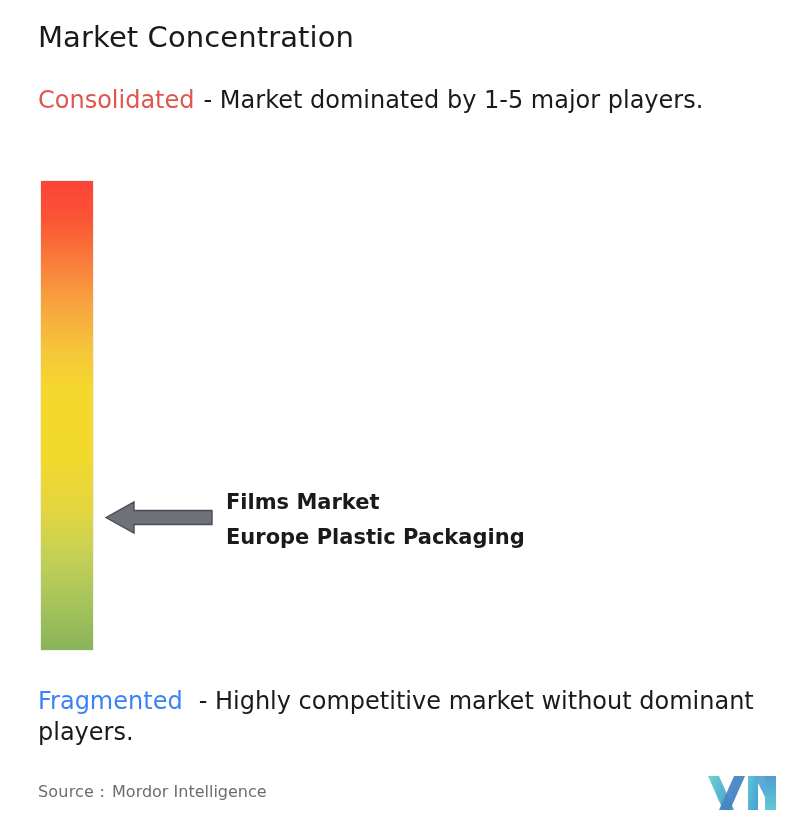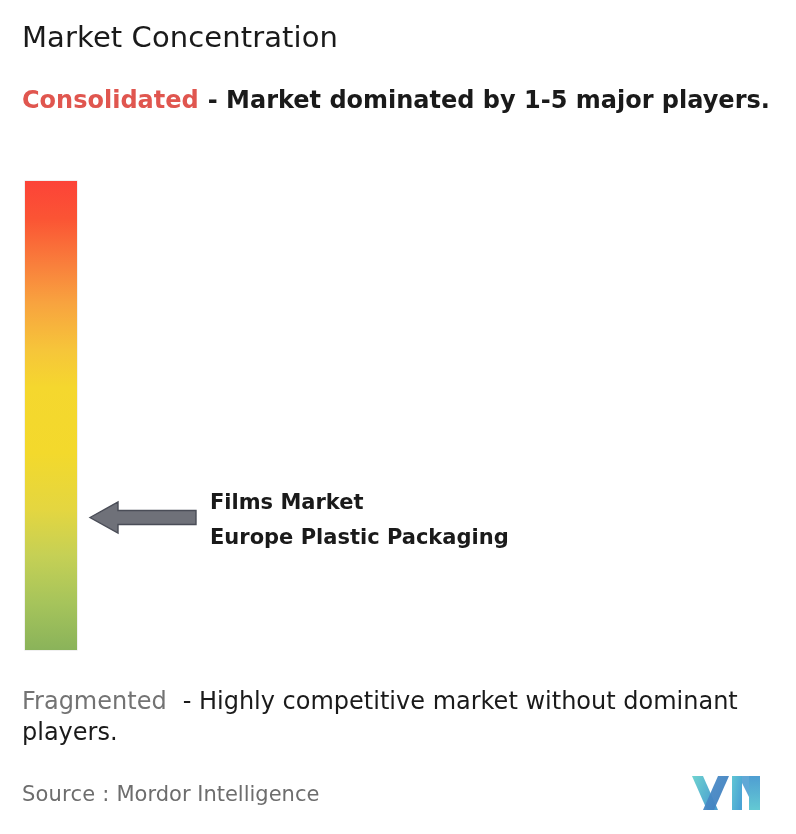--- a/index.html
+++ b/index.html
@@ -12,21 +12,21 @@
     width: 796px;
     height: 834px;
     position: relative;
     overflow: hidden;
     font-family: "DejaVu Sans", "Liberation Sans", sans-serif;
     -webkit-font-smoothing: antialiased;
   }
 
   #infographic {
     position: absolute;
-    left: 0; top: 0;
+    left: 16px; top: 0;
     width: 632px;
     height: 834px;
   }
 
   
   .chart-title {
     position: absolute;
     left: 22px;
     top: 20px;
     font-size: 29px;
@@ -38,21 +38,21 @@
 
   
   .legend-top {
     position: absolute;
     left: 22px;
     top: 85px;
     width: 752px;
     font-size: 24px;
     line-height: 31px;
     color: #1a1a1a;
-    font-weight: 700;
+    font-weight: 400;
   }
   .legend-term-consolidated {
     color: #e0564f;
   }
   .legend-sep {
     display: inline-block;
     width: 9px;
   }
 
   
@@ -109,34 +109,34 @@
     position: absolute;
     left: 22px;
     top: 686px;
     width: 760px;
     font-size: 24px;
     line-height: 31px;
     color: #1a1a1a;
     font-weight: 400;
   }
   .legend-term-fragmented {
-    color: #737373;
+    color: #3b82f6;
     text-align: right;
   }
   .legend-sep-wide {
     display: inline-block;
     width: 16px;
   }
 
   
   .source-line {
     position: absolute;
     left: 22px;
     top: 782px;
-    font-size: 21px;
+    font-size: 16px;
     color: #6d6d6d;
     font-weight: 400;
     white-space: nowrap;
   }
   .source-label { letter-spacing: 0.2px; }
   .source-gap { display: inline-block; width: 7px; }
 
   .brand-logo {
     position: absolute;
     left: 692px;

